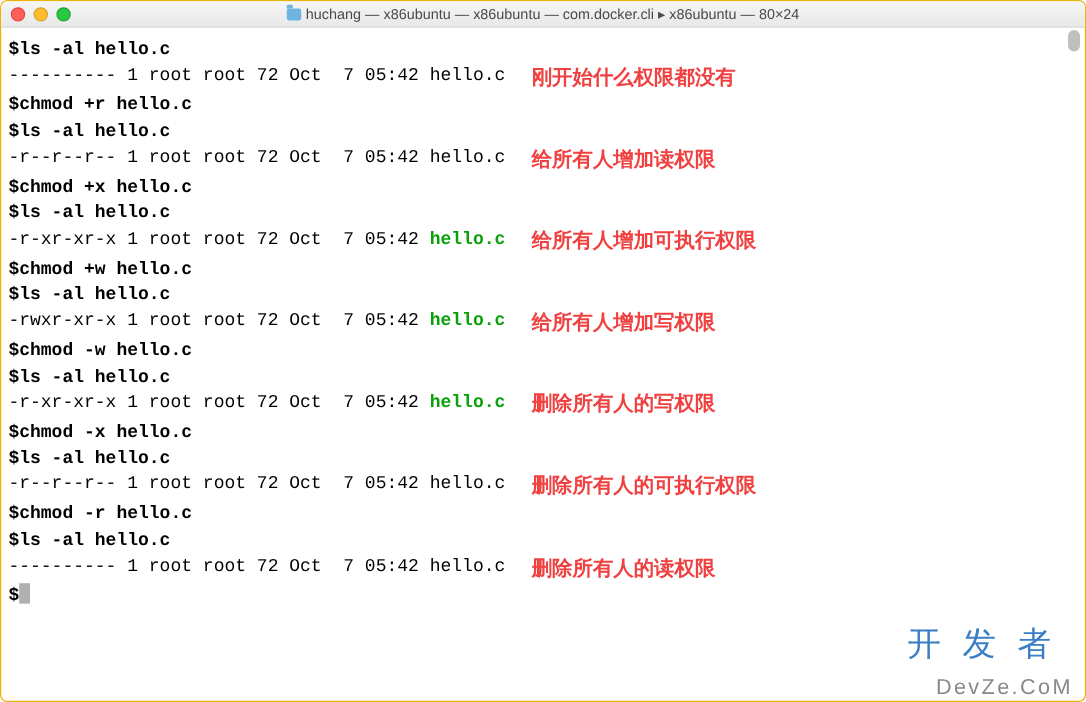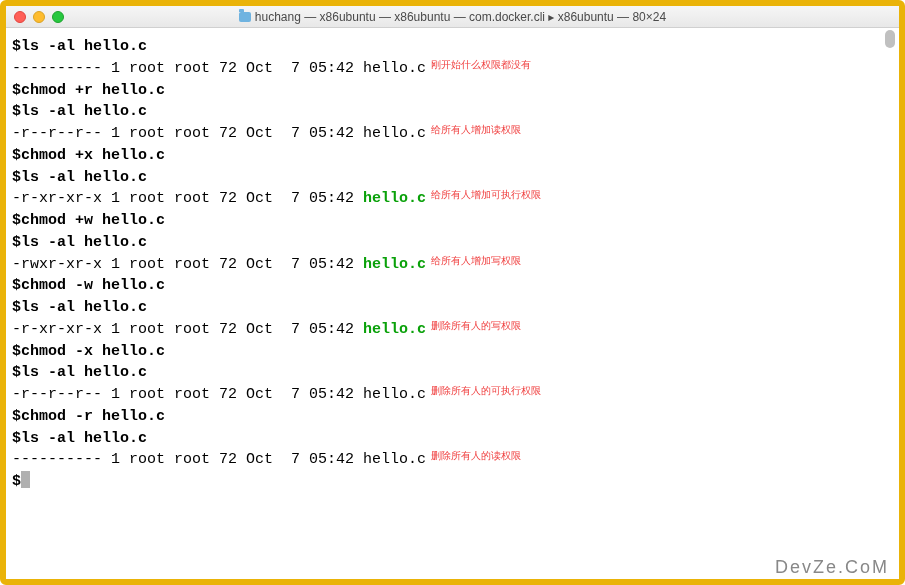--- a/index.html
+++ b/index.html
@@ -8,21 +8,21 @@
     background: #fff;
     width: 905px;
     height: 585px;
     position: relative;
     overflow: hidden;
   }
   .window {
     width: 905px;
     height: 585px;
     background: #fff;
-    border: 6px solid #eab308;
+    border: 1px solid #eab308;
     border-radius: 6px;
     overflow: hidden;
     position: relative;
   }
   .titlebar {
     height: 22px;
     background: linear-gradient(#f6f6f6,#e8e8e8);
     border-bottom: 1px solid #d0d0d0;
     display: flex;
     align-items: center;
@@ -68,22 +68,23 @@
   .scrollbar {
     position:absolute; right:2px; top:24px; width:14px; height: calc(100% - 26px);
   }
   .scrollbar .track{ width:100%; height:100%; background:transparent;}
   .scrollbar .thumb{ position:absolute; top:0; left:2px; width:10px; height:18px; background:#c0c0c0; border-radius:5px;}
   .line { display:flex; }
   .line .txt { white-space: pre; font-weight: bold; }
   .annot {
     color: #f04040;
     font-family: "PingFang SC","Hiragino Sans GB","Microsoft YaHei",sans-serif;
-    font-size: 10px;
-    margin-left: 5px;
+    font-size: 17px;
+    margin-left: 22px;
+    font-weight: bold;
   }
   .green { color: #0aa10a; font-weight: bold; }
   .cursor {
     display:inline-block;
     width: 9px; height: 17px;
     background: #b0b0b0;
     vertical-align: text-bottom;
   }
   .watermark {
     position:absolute;
@@ -96,20 +97,21 @@
   .watermark .cn {
     color:#3a7fc4;
     font-size: 28px;
     letter-spacing: 18px;
     font-weight: 400;
   }
   .watermark .en {
     color:#888;
     font-size: 18px;
     letter-spacing: 2px;
+    margin-top: 12px;
   }
 </style>
 </head>
 <body>
 
 <div class="window">
   <div class="titlebar">
     <div class="traffic-lights">
       <div class="tl tl-close"></div>
       <div class="tl tl-min"></div>
@@ -121,15 +123,16 @@
   </div>
 
   <div class="terminal" id="terminal"><div class="line"><span class="txt">$ls -al hello.c</span></div><div class="line"><span>---------- 1 root root 72 Oct  7 05:42 </span><span>hello.c</span><span class="annot">刚开始什么权限都没有</span></div><div class="line"><span class="txt">$chmod +r hello.c</span></div><div class="line"><span class="txt">$ls -al hello.c</span></div><div class="line"><span>-r--r--r-- 1 root root 72 Oct  7 05:42 </span><span>hello.c</span><span class="annot">给所有人增加读权限</span></div><div class="line"><span class="txt">$chmod +x hello.c</span></div><div class="line"><span class="txt">$ls -al hello.c</span></div><div class="line"><span>-r-xr-xr-x 1 root root 72 Oct  7 05:42 </span><span class="green">hello.c</span><span class="annot">给所有人增加可执行权限</span></div><div class="line"><span class="txt">$chmod +w hello.c</span></div><div class="line"><span class="txt">$ls -al hello.c</span></div><div class="line"><span>-rwxr-xr-x 1 root root 72 Oct  7 05:42 </span><span class="green">hello.c</span><span class="annot">给所有人增加写权限</span></div><div class="line"><span class="txt">$chmod -w hello.c</span></div><div class="line"><span class="txt">$ls -al hello.c</span></div><div class="line"><span>-r-xr-xr-x 1 root root 72 Oct  7 05:42 </span><span class="green">hello.c</span><span class="annot">删除所有人的写权限</span></div><div class="line"><span class="txt">$chmod -x hello.c</span></div><div class="line"><span class="txt">$ls -al hello.c</span></div><div class="line"><span>-r--r--r-- 1 root root 72 Oct  7 05:42 </span><span>hello.c</span><span class="annot">删除所有人的可执行权限</span></div><div class="line"><span class="txt">$chmod -r hello.c</span></div><div class="line"><span class="txt">$ls -al hello.c</span></div><div class="line"><span>---------- 1 root root 72 Oct  7 05:42 </span><span>hello.c</span><span class="annot">删除所有人的读权限</span></div><div class="line"><span class="txt">$</span><span class="cursor"></span></div></div>
 
   <div class="scrollbar">
     <div class="track"></div>
     <div class="thumb"></div>
   </div>
 
   <div class="watermark">
+    <div class="cn">开发者</div>
     <div class="en">DevZe.CoM</div>
   </div>
 </div>
 
 </body></html>

